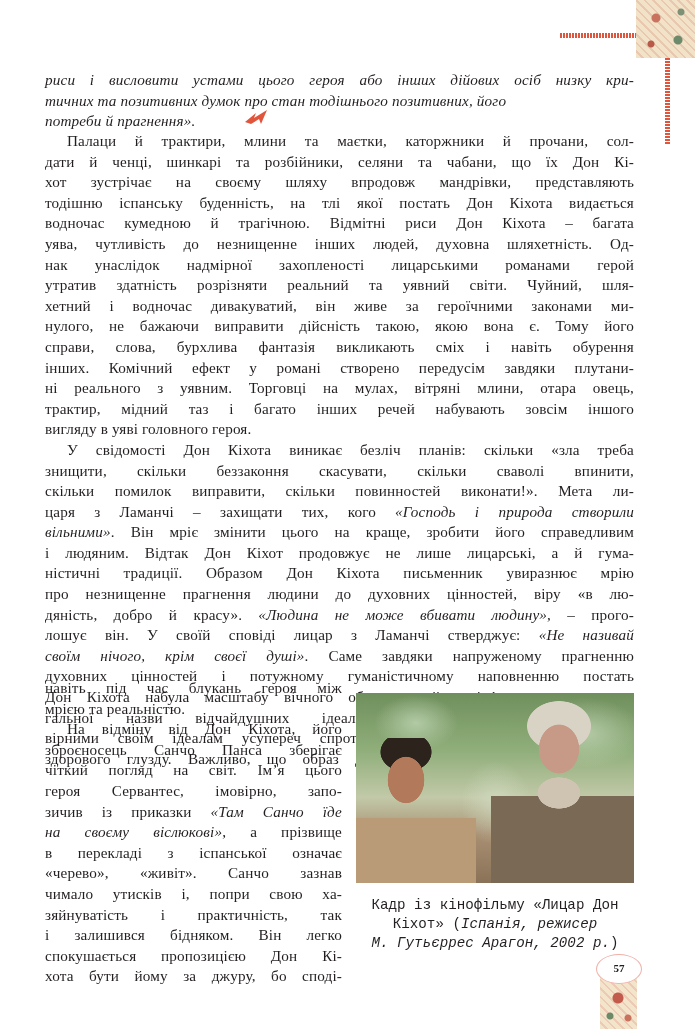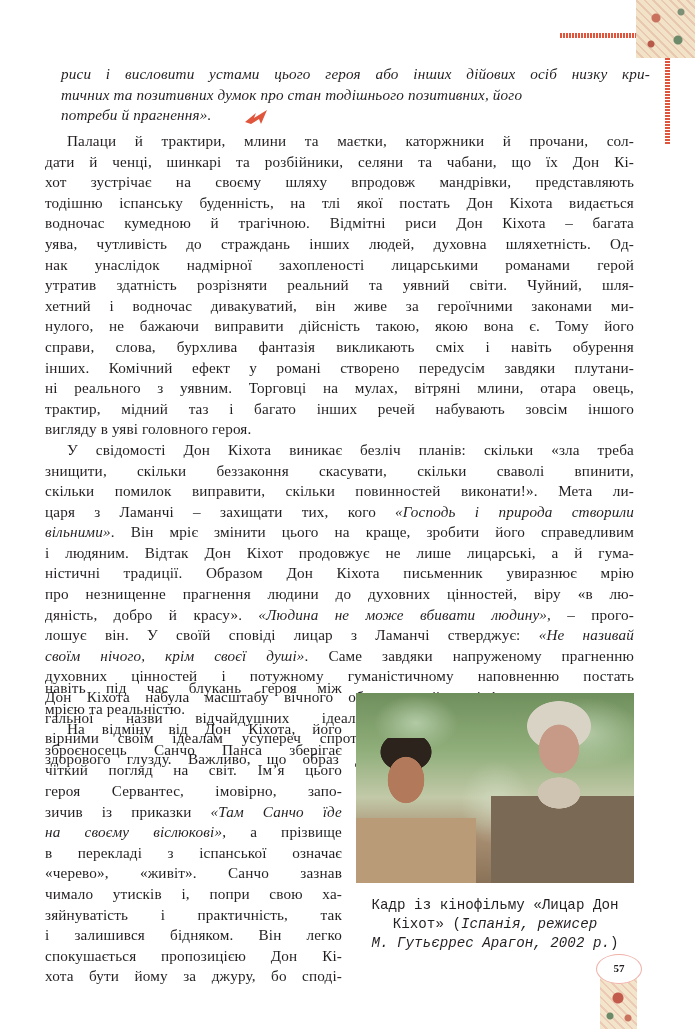--- a/index.html
+++ b/index.html
@@ -11,21 +11,21 @@
   .page-text {
     position: absolute; left: 45px; width: 589px;
     font-size: 15.2px; line-height: 20.6px;
     font-family: "Liberation Serif", "DejaVu Serif", serif;
     text-align: justify; letter-spacing: 0.15px;
   }
   .line { display: block; white-space: nowrap; text-align-last: justify; text-align: justify; }
   .line.last { text-align-last: left; }
   .line.indent { text-indent: 22px; }
   .it { font-style: italic; }
-  #quote-block { top: 64px; margin-left: 16px; }
+  #quote-block { top: 70px; }
   #para-block { top: 131px; }
   #narrow-block { top: 678px; width: 297px; }
   .photo {
     position: absolute; left: 356px; top: 693px; width: 278px; height: 190px;
     overflow: hidden;
     background: linear-gradient(180deg, #6f8f5c 0%, #8fae7a 30%, #c2c9a8 55%, #a88f72 75%, #8a7258 100%);
   }
   .photo .leaves { position:absolute; inset:0;
     background:
       radial-gradient(ellipse 60px 40px at 60px 30px, rgba(200,220,190,0.7), transparent 70%),
@@ -98,21 +98,21 @@
 <svg class="arrow-mark" viewBox="0 0 22 14">
   <polygon points="0,12 11,3 9,8 22,0 16,14 14,9 6,14" fill="#e0553b"></polygon>
 </svg>
 
 <div class="page-text" id="para-block">
   <span class="line indent">Палаци й трактири, млини та маєтки, каторжники й прочани, сол-</span>
   <span class="line">дати й ченці, шинкарі та розбійники, селяни та чабани, що їх Дон Кі-</span>
   <span class="line">хот зустрічає на своєму шляху впродовж мандрівки, представляють</span>
   <span class="line">тодішню іспанську буденність, на тлі якої постать Дон Кіхота видається</span>
   <span class="line">водночас кумедною й трагічною. Відмітні риси Дон Кіхота – багата</span>
-  <span class="line">уява, чутливість до страждань інших людей, духовна шляхетність. Од-</span>
+  <span class="line">уява, чутливість до незнищенне інших людей, духовна шляхетність. Од-</span>
   <span class="line">нак унаслідок надмірної захопленості лицарськими романами герой</span>
   <span class="line">утратив здатність розрізняти реальний та уявний світи. Чуйний, шля-</span>
   <span class="line">хетний і водночас дивакуватий, він живе за героїчними законами ми-</span>
   <span class="line">нулого, не бажаючи виправити дійсність такою, якою вона є. Тому його</span>
   <span class="line">справи, слова, бурхлива фантазія викликають сміх і навіть обурення</span>
   <span class="line">інших. Комічний ефект у романі створено передусім завдяки плутани-</span>
   <span class="line">ні реального з уявним. Торговці на мулах, вітряні млини, отара овець,</span>
   <span class="line">трактир, мідний таз і багато інших речей набувають зовсім іншого</span>
   <span class="line last">вигляду в уяві головного героя.</span>
   <span class="line indent">У свідомості Дон Кіхота виникає безліч планів: скільки «зла треба</span>

